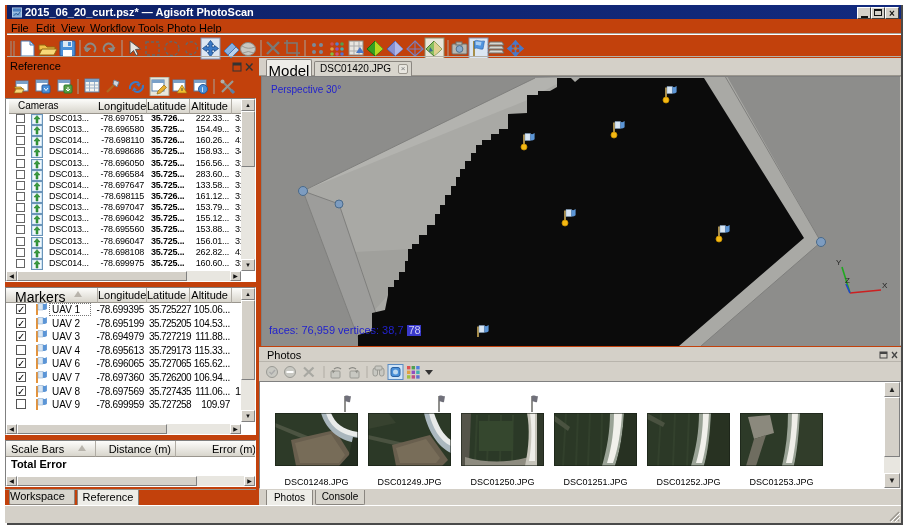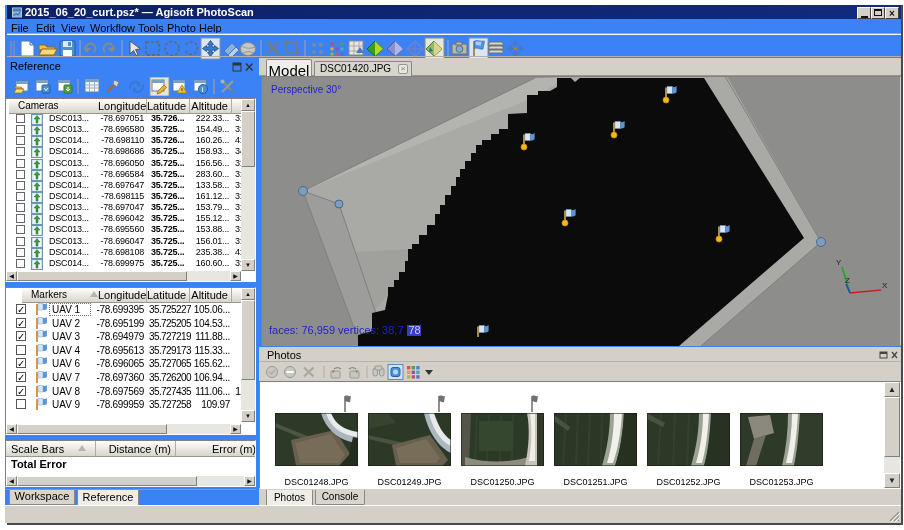--- a/index.html
+++ b/index.html
@@ -1,17 +1,17 @@
 <!DOCTYPE html>
 <html><head>
 <meta charset="utf-8">
 <style>
 * { margin:0; padding:0; box-sizing:border-box; }
 html,body { width:904px; height:530px; background:#fff; font-family:"Liberation Sans", sans-serif; overflow:hidden; }
-#win { position:absolute; left:0; top:0; width:904px; height:523px; background:#3b82f6; }
+#win { position:absolute; left:0; top:0; width:904px; height:523px; background:#c2410c; }
 .abs { position:absolute; }
 #titlebar { left:7px; top:5px; width:895px; height:14px; background:linear-gradient(90deg,#0e2167,#122a7e); color:#fff; font-weight:bold; font-size:11px; }
 #titletext { top:1px; }
 #menubar { left:0px; top:19px; width:897px; height:14px; font-size:11px; color:#000; }
 .menuitem { position:absolute; top:3px; }
 #toolbar { left:0px; top:34px; width:904px; height:23px; }
 #leftpanel { left:4px; top:58px; width:252px; height:447px; }
 .sunken { border:1px solid; border-color:#808080 #fff #fff #808080; background:#fff; }
 .thead { background:linear-gradient(#fdfdfb,#d8d5cc); border-right:1px solid #b0aca4; border-bottom:1px solid #9a968e; color:#000; }
 #statusbar { left:0px; top:505px; width:904px; height:18px; background:#d4d0c8; border-top:1px solid #fff; }
@@ -439,21 +439,21 @@
         <div class="crow">
           <span class="cb"></span>
           <svg class="camicon" width="12" height="11" viewBox="0 0 12 11">
             <rect x="0.5" y="0.5" width="11" height="10" fill="#cde4f4" stroke="#6a94b8"></rect>
             <rect x="2" y="1.5" width="8" height="8" fill="#f4f8fb"></rect>
             <path d="M6,1.5 L9,5 L7,5 L7,9 L5,9 L5,5 L3,5 Z" fill="#3a9a40" stroke="#1a7a20" stroke-width="0.5"></path>
           </svg>
           <span class="nm">DSC014...</span>
           <span class="lon">-78.698108</span>
           <span class="lat">35.725...</span>
-          <span class="alt">235.38...</span>
+          <span class="alt">262.82...</span>
           <span class="ex">4:</span>
         </div>
         <div class="crow">
           <span class="cb"></span>
           <svg class="camicon" width="12" height="11" viewBox="0 0 12 11">
             <rect x="0.5" y="0.5" width="11" height="10" fill="#cde4f4" stroke="#6a94b8"></rect>
             <rect x="2" y="1.5" width="8" height="8" fill="#f4f8fb"></rect>
             <path d="M6,1.5 L9,5 L7,5 L7,9 L5,9 L5,5 L3,5 Z" fill="#3a9a40" stroke="#1a7a20" stroke-width="0.5"></path>
           </svg>
           <span class="nm">DSC014...</span>
@@ -469,21 +469,21 @@
         <div class="da" style="top:160px">▼</div>
     </div>
     <div class="hsb" style="left:2px;top:213px;width:235px;">
       <div class="la" style="left:0">◀</div>
         <div class="th" style="left:11px;width:170px;"></div>
         <div class="ra" style="left:224px">▶</div>
     </div>
 
     <div class="abs sunken" style="left:1px;top:229px;width:251px;height:148px;"></div>
     <div class="abs" style="left:2px;top:230px;width:235px;height:15px;overflow:hidden;">
-      <div class="thead abs" style="left:16px;top:0;width:92px;height:15px;font-size:10px;padding:1px 0 0 9px;">Markers <span style="position:absolute;left:68px;top:3px;width:0;height:0;border-left:4px solid transparent;border-right:4px solid transparent;border-bottom:6px solid #b8b4ac;"></span></div>
+      <div class="thead abs" style="left:0;top:0;width:92px;height:15px;font-size:14px;padding:1px 0 0 9px;">Markers <span style="position:absolute;left:68px;top:3px;width:0;height:0;border-left:4px solid transparent;border-right:4px solid transparent;border-bottom:6px solid #b8b4ac;"></span></div>
       <div class="thead abs" style="left:92px;top:0;width:49px;height:15px;font-size:11px;text-align:right;padding:1px 3px 0 0;">Longitude</div>
       <div class="thead abs" style="left:141px;top:0;width:43px;height:15px;font-size:11px;text-align:right;padding:1px 3px 0 0;">Latitude</div>
       <div class="thead abs" style="left:184px;top:0;width:42px;height:15px;font-size:11px;text-align:right;padding:1px 3px 0 0;">Altitude</div>
       <div class="thead abs" style="left:226px;top:0;width:12px;height:15px;"></div>
     </div>
     <div id="mrkrows" class="abs" style="left:2px;top:245px;width:235px;height:119px;background:#fff;overflow:hidden;">
         <div class="mrow">
           <span class="cb">✓</span>
           <svg class="flagicon" width="14" height="13" viewBox="0 0 14 13">
             <line x1="3" y1="1" x2="3" y2="12" stroke="#e08828" stroke-width="1.8"></line>
@@ -599,21 +599,21 @@
       <div class="thead abs" style="left:170px;top:0;width:85px;height:16px;font-size:11px;text-align:right;padding:2px 4px 0 0;">Error (m)</div>
     </div>
     <div class="abs" style="left:2px;top:399px;width:249px;height:19px;background:#fff;font-size:11px;font-weight:bold;padding:1px 0 0 5px;">Total Error</div>
     <div class="hsb" style="left:2px;top:418px;width:249px;">
       <div class="la" style="left:0">◀</div>
         <div class="th" style="left:11px;width:180px;"></div>
         <div class="ra" style="left:238px">▶</div>
     </div>
 
     <div class="abs" style="left:0px;top:431px;width:252px;height:1px;border-top:1px solid #9a968e;"></div>
-    <div class="abs" style="left:5px;top:432px;width:66px;height:15px;background:#d8d5cd;border:1px solid #8a8680;border-top:none;border-radius:0 0 2px 2px;font-size:11px;text-align:center;">Workspace</div>
+    <div class="abs" style="left:5px;top:432px;width:66px;height:15px;background:#d8d5cd;border:1px solid #8a8680;border-top:none;border-radius:0 0 2px 2px;font-size:11px;text-align:left;">Workspace</div>
     <div class="abs" style="left:73px;top:432px;width:62px;height:17px;background:#eeede8;border:1px solid #8a8680;border-top:none;border-radius:0 0 2px 2px;font-size:11px;text-align:center;padding-top:1px;">Reference</div>
   </div>
   <div id="rightarea" class="abs">
 
     <div class="abs" style="left:259px;top:58px;width:642px;height:18px;background:#d4d0c8;border-bottom:1px solid #9a968e;"></div>
     <div class="abs" style="left:266px;top:59px;width:46px;height:17px;background:#eeede8;border:1px solid #8a8680;border-bottom:none;border-radius:2px 2px 0 0;font-size:15px;text-align:center;padding-top:2px;z-index:3;">Model</div>
     <div class="abs" style="left:314px;top:61px;width:98px;height:15px;background:#d8d5cd;border:1px solid #8a8680;border-bottom:none;border-radius:2px 2px 0 0;font-size:10px;padding-top:1px;padding-left:5px;z-index:2;">DSC01420.JPG
       <span style="position:absolute;right:3px;top:2px;width:10px;height:10px;background:#e8e6e0;border:1px solid #9a968e;border-radius:2px;font-size:8px;line-height:8px;text-align:center;color:#777;">×</span>
     </div>
 

